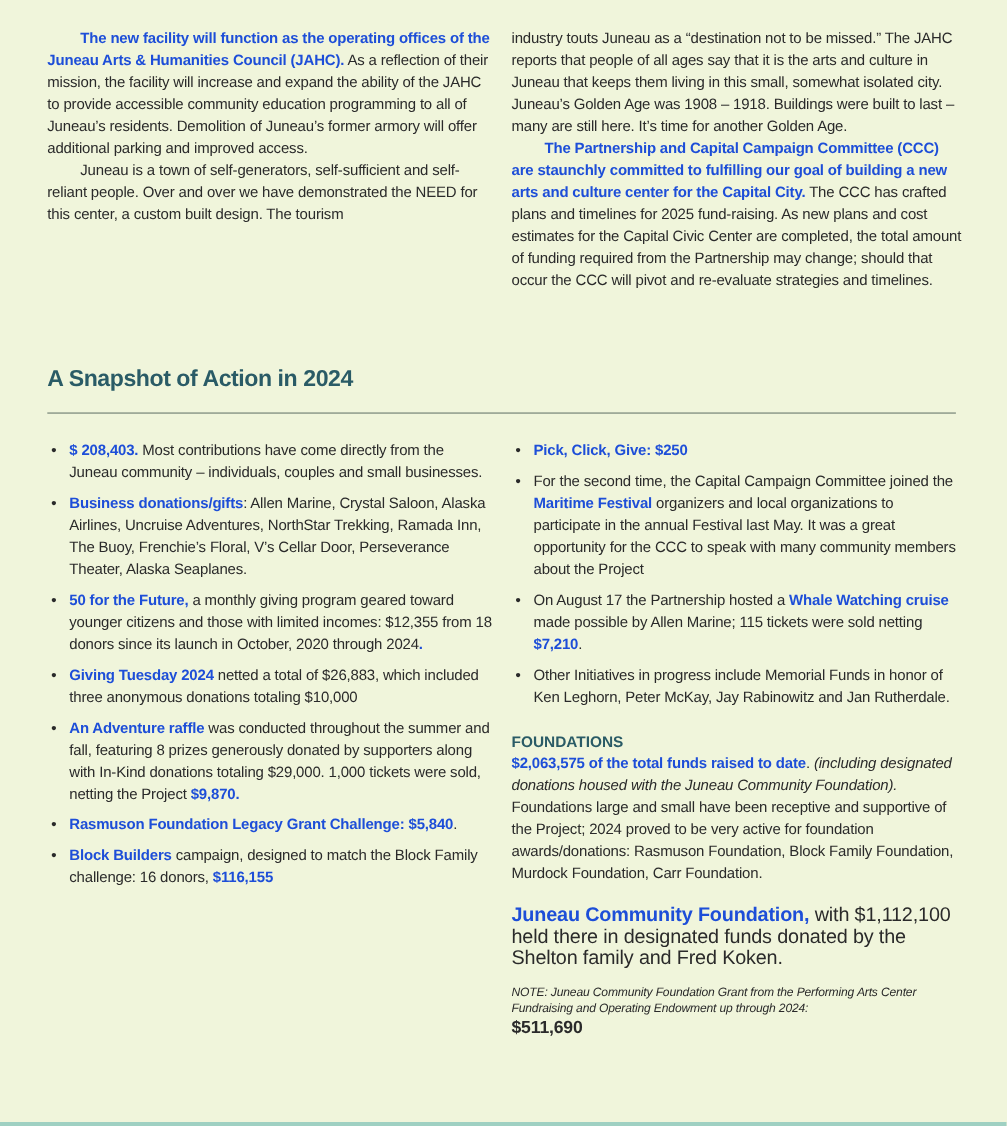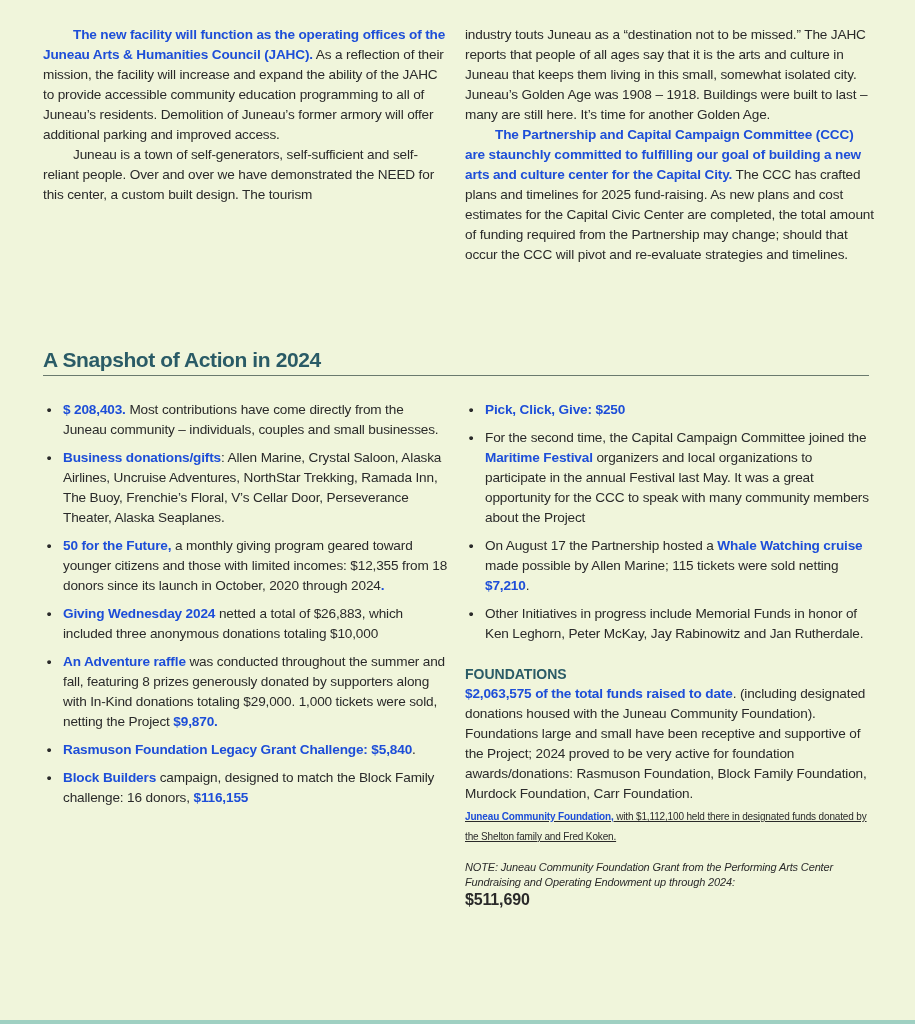--- a/index.html
+++ b/index.html
@@ -29,21 +29,21 @@
     }
     .top-left { left: 43px; top: 25px; width: 405px; }
     .top-right { left: 465px; top: 25px; width: 410px; }
     .para { margin: 0; }
     .indent { text-indent: 30px; }
     b, .bold { font-weight: bold; color: #1d4ed8; }
 
     .section-title {
       position: absolute;
       left: 43px;
-      top: 348px;
+      top: 333px;
       margin: 0;
       font-size: 21px;
       font-weight: bold;
       color: #2a5b66;
       letter-spacing: -0.4px;
     }
     .section-rule {
       position: absolute;
       left: 43px;
       top: 375px;
@@ -75,22 +75,22 @@
     }
     ul.bullets li .dot {
       position: absolute;
       left: 0;
       top: 0;
       width: 12px;
       text-align: center;
       font-weight: bold;
     }
     .foundations { margin-top: 20px; }
-    .it { }
-    .jcf { font-size: 10px; line-height: 19.5px; margin-top: 3px; text-decoration: underline; }
+    .it { font-style: italic; }
+    .jcf { font-size: 18px; line-height: 19.5px; margin-top: 18px; }
     .note {
       font-size: 11px;
       line-height: 15px;
       font-style: italic;
       margin-top: 14px;
     }
     .note-amt {
       font-size: 16px;
       font-weight: bold;
       line-height: 20px;
@@ -131,21 +131,21 @@
       <li>
         <span class="dot">•</span>
         <b>Business donations/gifts</b><span>: Allen Marine, Crystal Saloon, Alaska Airlines, Uncruise Adventures, NorthStar Trekking, Ramada Inn, The Buoy, Frenchie’s Floral, V’s Cellar Door, Perseverance Theater, Alaska Seaplanes.</span>
       </li>
       <li>
         <span class="dot">•</span>
         <b>50 for the Future,</b><span> a monthly giving program geared toward younger citizens and those with limited incomes: $12,355 from 18 donors since its launch in October, 2020 through 2024</span><b>.</b>
       </li>
       <li>
         <span class="dot">•</span>
-        <b>Giving Wednesday 2024</b><span> netted a total of $26,883, which included three anonymous donations totaling $10,000</span>
+        <b>Giving Tuesday 2024</b><span> netted a total of $26,883, which included three anonymous donations totaling $10,000</span>
       </li>
       <li>
         <span class="dot">•</span>
         <b>An Adventure raffle</b><span> was conducted throughout the summer and fall, featuring 8 prizes generously donated by supporters along with In-Kind donations totaling $29,000. 1,000 tickets were sold, netting the Project </span><b>$9,870.</b>
       </li>
       <li>
         <span class="dot">•</span>
         <b>Rasmuson Foundation Legacy Grant Challenge: $5,840</b><span>.</span>
       </li>
       <li>

